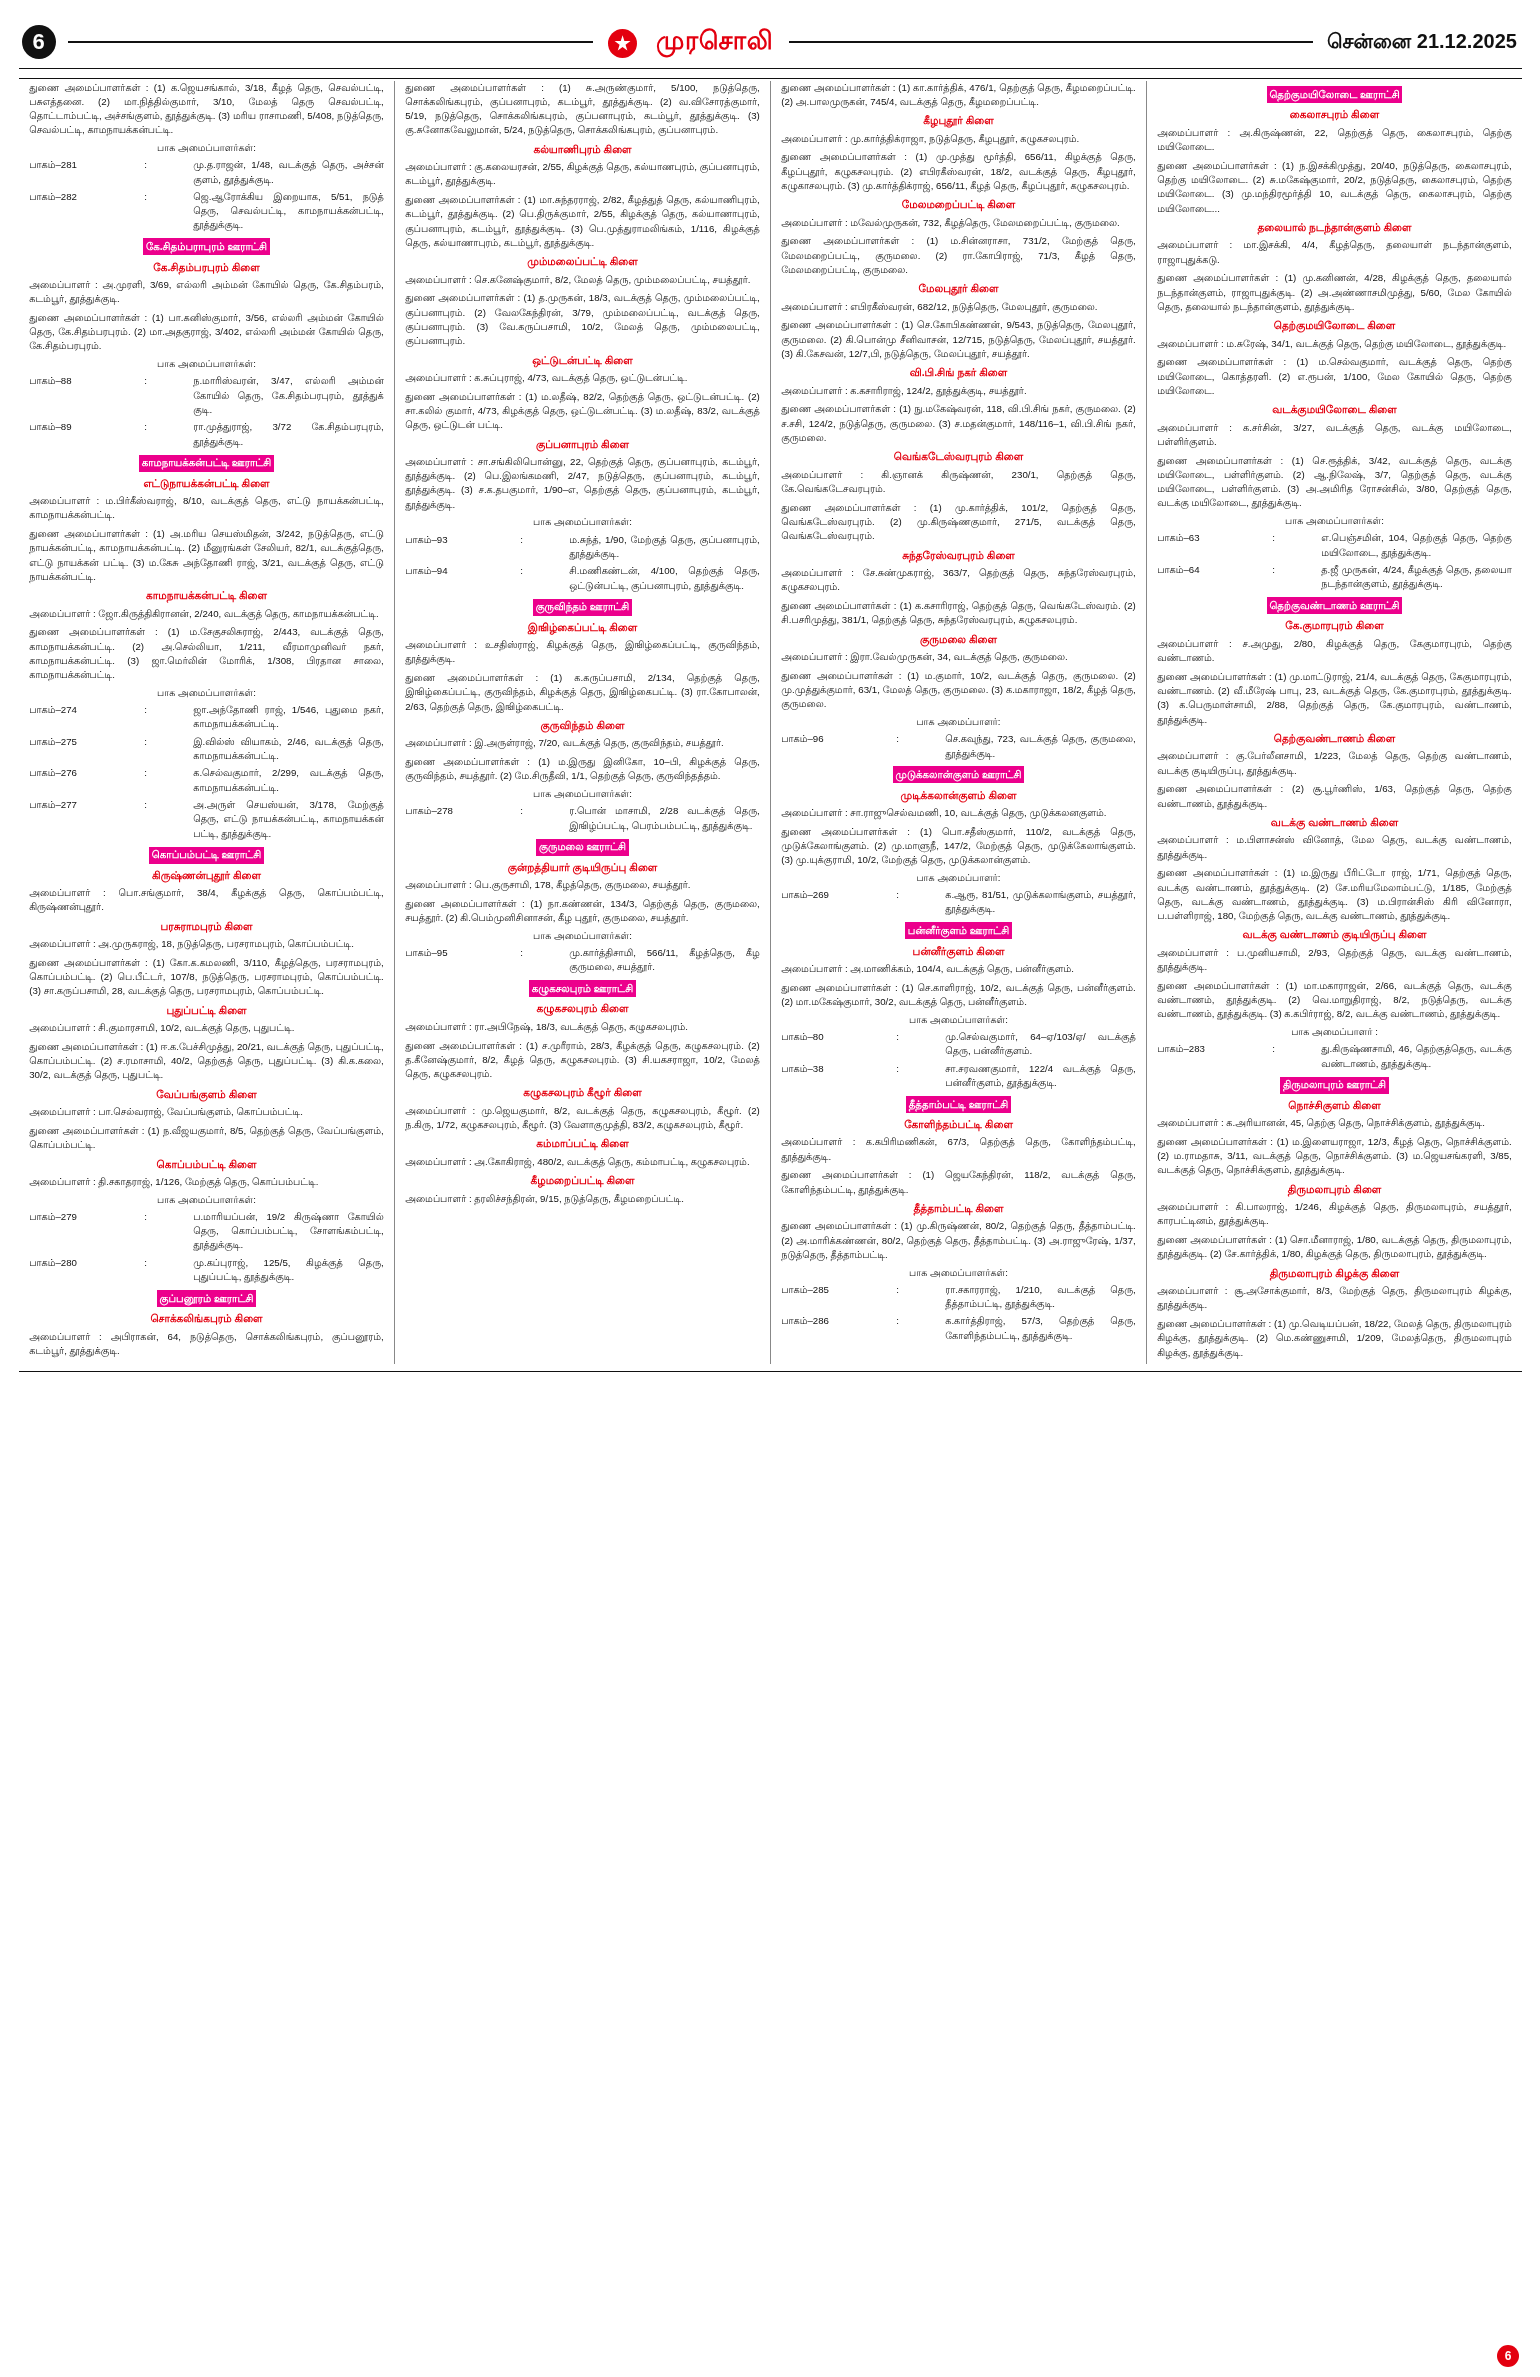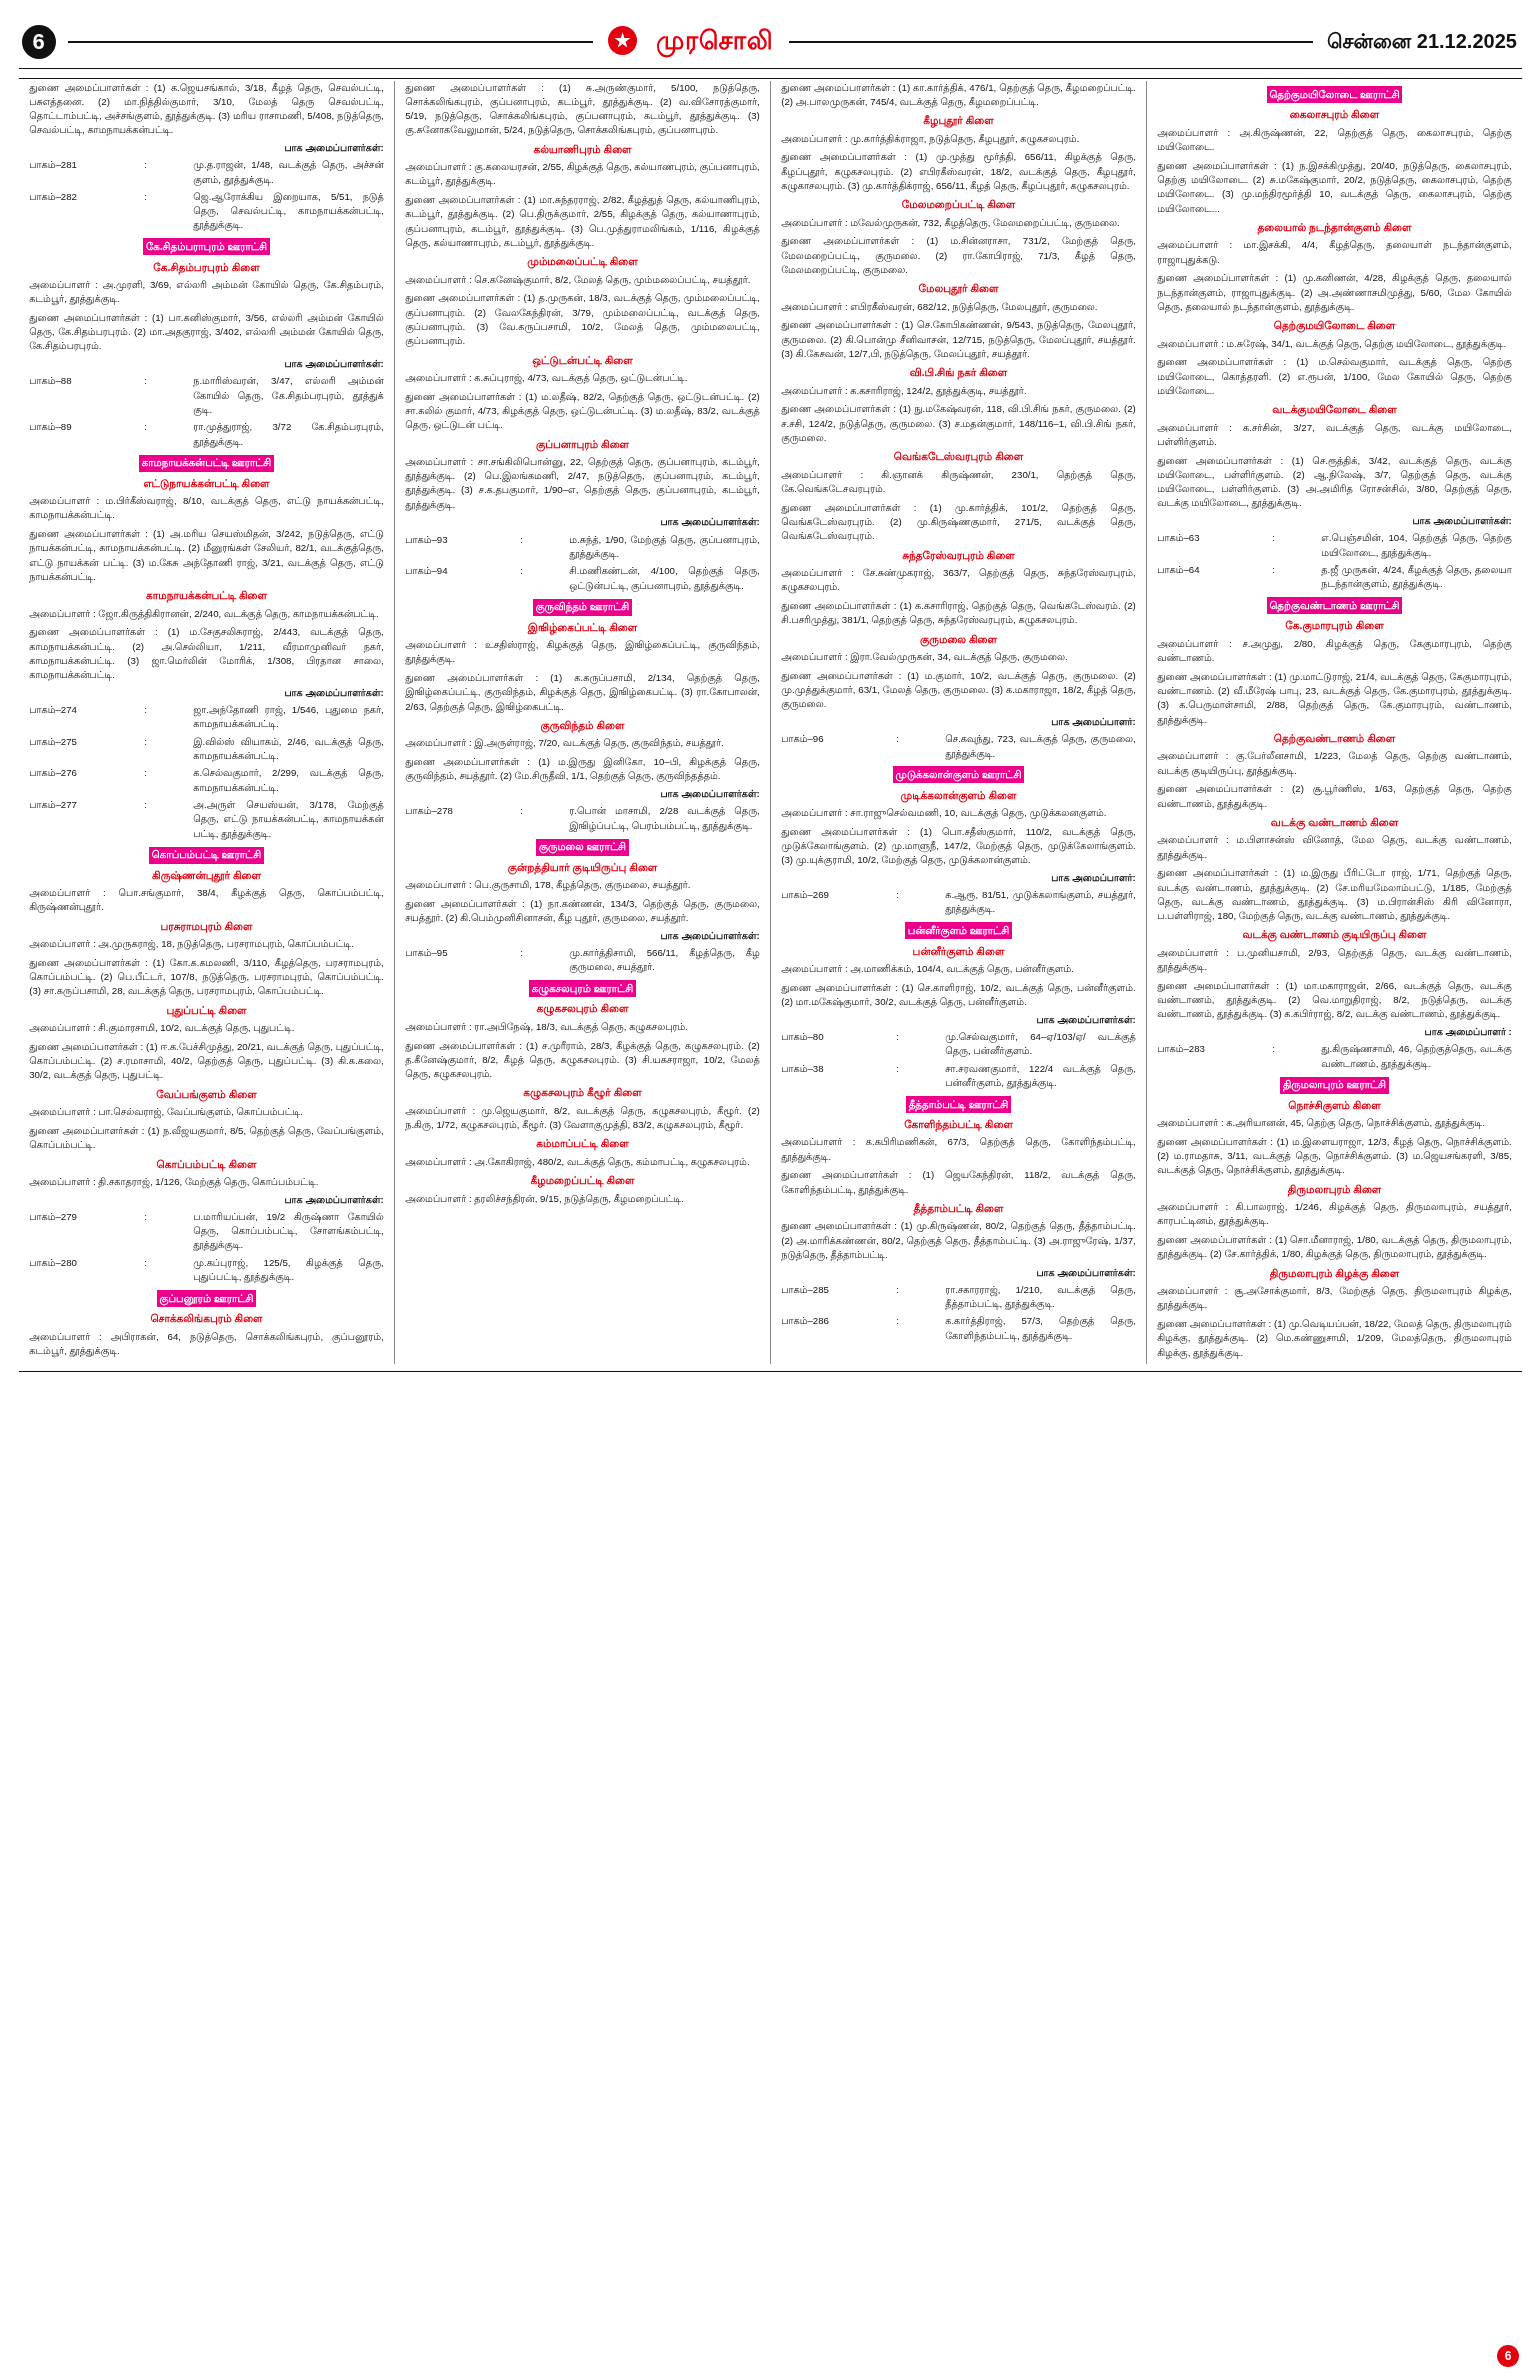--- a/index.html
+++ b/index.html
@@ -32,21 +32,21 @@
     background: #111;
     color: #fff;
     font-size: 22px;
     font-weight: bold;
     display: flex; align-items: center; justify-content: center;
     margin-right: 12.8px;
     flex: 0 0 auto;
   }
   .mast-rule { flex: 1 1 auto; height: 0; border-top: 2.6px double #111; }
   .mast-center {
-    display: flex; align-items: flex-start; gap: 19px;
+    display: flex; align-items: flex-end; gap: 19px;
     padding: 0 15.3px; flex: 0 0 auto;
   }
   .logo-circle {
     width: 29px; height: 29px; border-radius: 50%;
     background: #e3000f; position: relative;
     display:flex; align-items:center; justify-content:center;
   }
   .logo-circle:after {
     content: "";
     width: 16.6px; height: 16.6px;
@@ -102,23 +102,23 @@
   }
   .red-head {
     color: #e3000f;
     font-size: 10.5px;
     font-weight: bold;
     text-align: center;
     margin: 5.1px 0 3.8px 0;
     line-height: 1.3;
   }
   .centerline {
-    text-align: right;
+    text-align: center;
     font-size: 9.6px;
-    font-weight: bold;
+    font-weight: normal;
     margin: 3.2px 0 3.2px 0;
   }
 
   .kv {
     display: flex;
     font-size: 9.7px;
     line-height: 1.47;
     margin-bottom: 3.2px;
     text-align: justify;
     gap: 40px;

